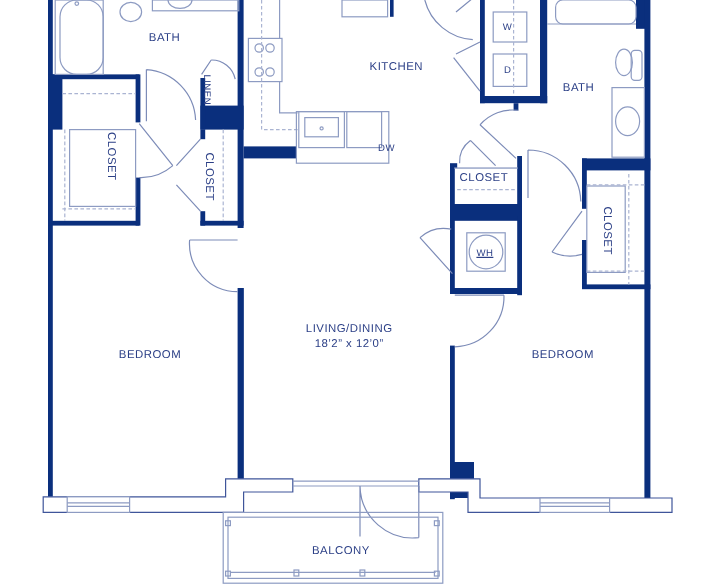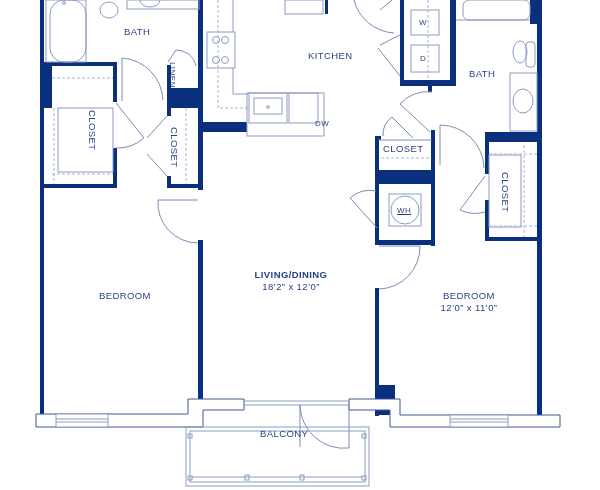--- a/index.html
+++ b/index.html
@@ -162,20 +162,19 @@
 
 <div class="lbl small" style="left:419px;top:17px;">W</div>
 <div class="lbl small" style="left:420px;top:53px;">D</div>
 <div class="lbl small" style="left:295px;top:118px;margin-left:20px;">DW</div>
 <div class="lbl small" style="left:397px;top:205px;text-decoration:underline;">WH</div>
 
 <div style="position:absolute;left:60px;top:290px;width:130px;">
   <div class="lbl" style="position:static;">BEDROOM</div>
 </div>
 <div style="position:absolute;left:226px;top:269px;width:130px;">
-  <div class="lbl" style="position:static;font-weight:bold;">LIVING/DINING</div>
+  <div class="lbl" style="position:static;">LIVING/DINING</div>
   <div class="lbl" style="position:static;">18’2” x 12’0”</div>
 </div>
 <div style="position:absolute;left:404px;top:290px;width:130px;">
   <div class="lbl" style="position:static;">BEDROOM</div>
-  <div class="lbl" style="position:static;">12’0” x 11’0”</div>
 </div>
-<div class="lbl" style="left:260px;top:428px;">BALCONY</div>
+<div class="lbl" style="left:260px;top:454px;">BALCONY</div>
 
 </body></html>

